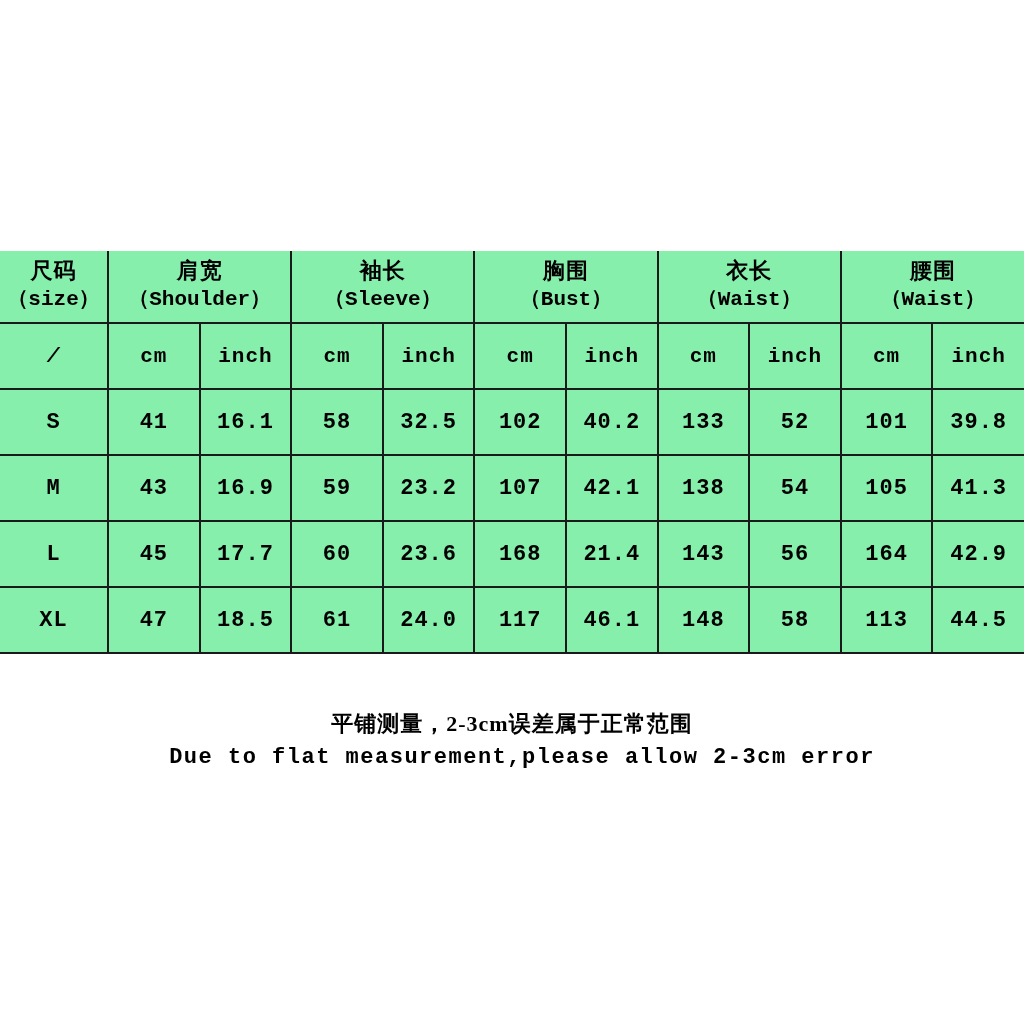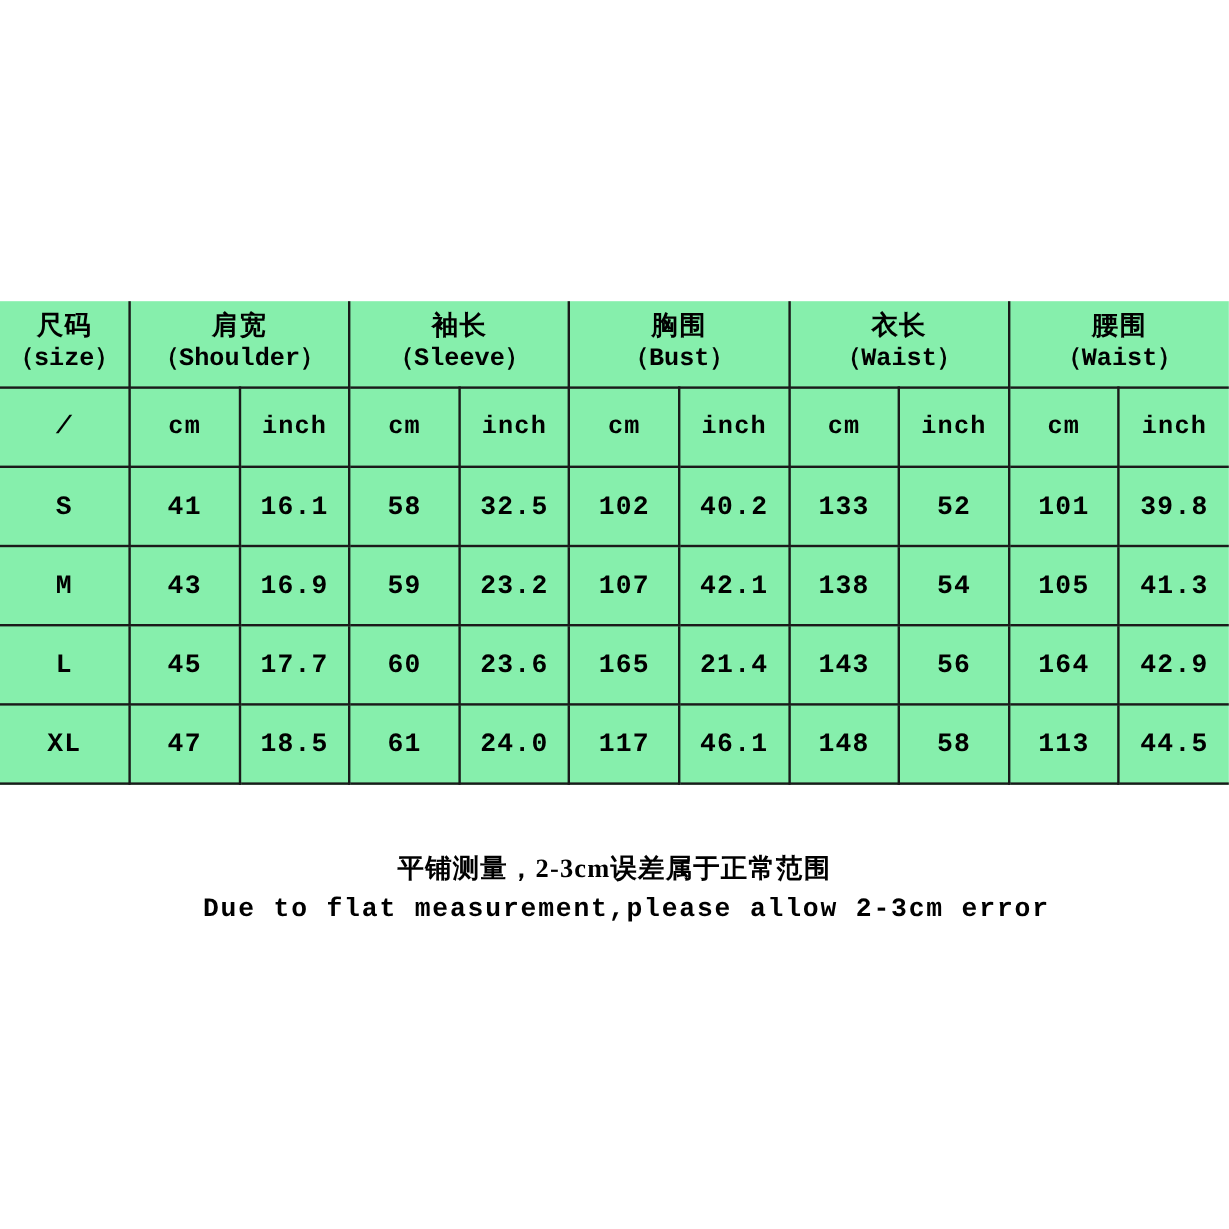--- a/index.html
+++ b/index.html
@@ -200,21 +200,21 @@
           <td>54</td>
           <td>105</td>
           <td>41.3</td>
         </tr>
         <tr class="data-row">
           <td class="size-cell">L</td>
           <td>45</td>
           <td>17.7</td>
           <td>60</td>
           <td>23.6</td>
-          <td>165</td>
+          <td>168</td>
           <td>21.4</td>
           <td>143</td>
           <td>56</td>
           <td>164</td>
           <td>42.9</td>
         </tr>
         <tr class="data-row">
           <td class="size-cell">XL</td>
           <td>47</td>
           <td>18.5</td>

